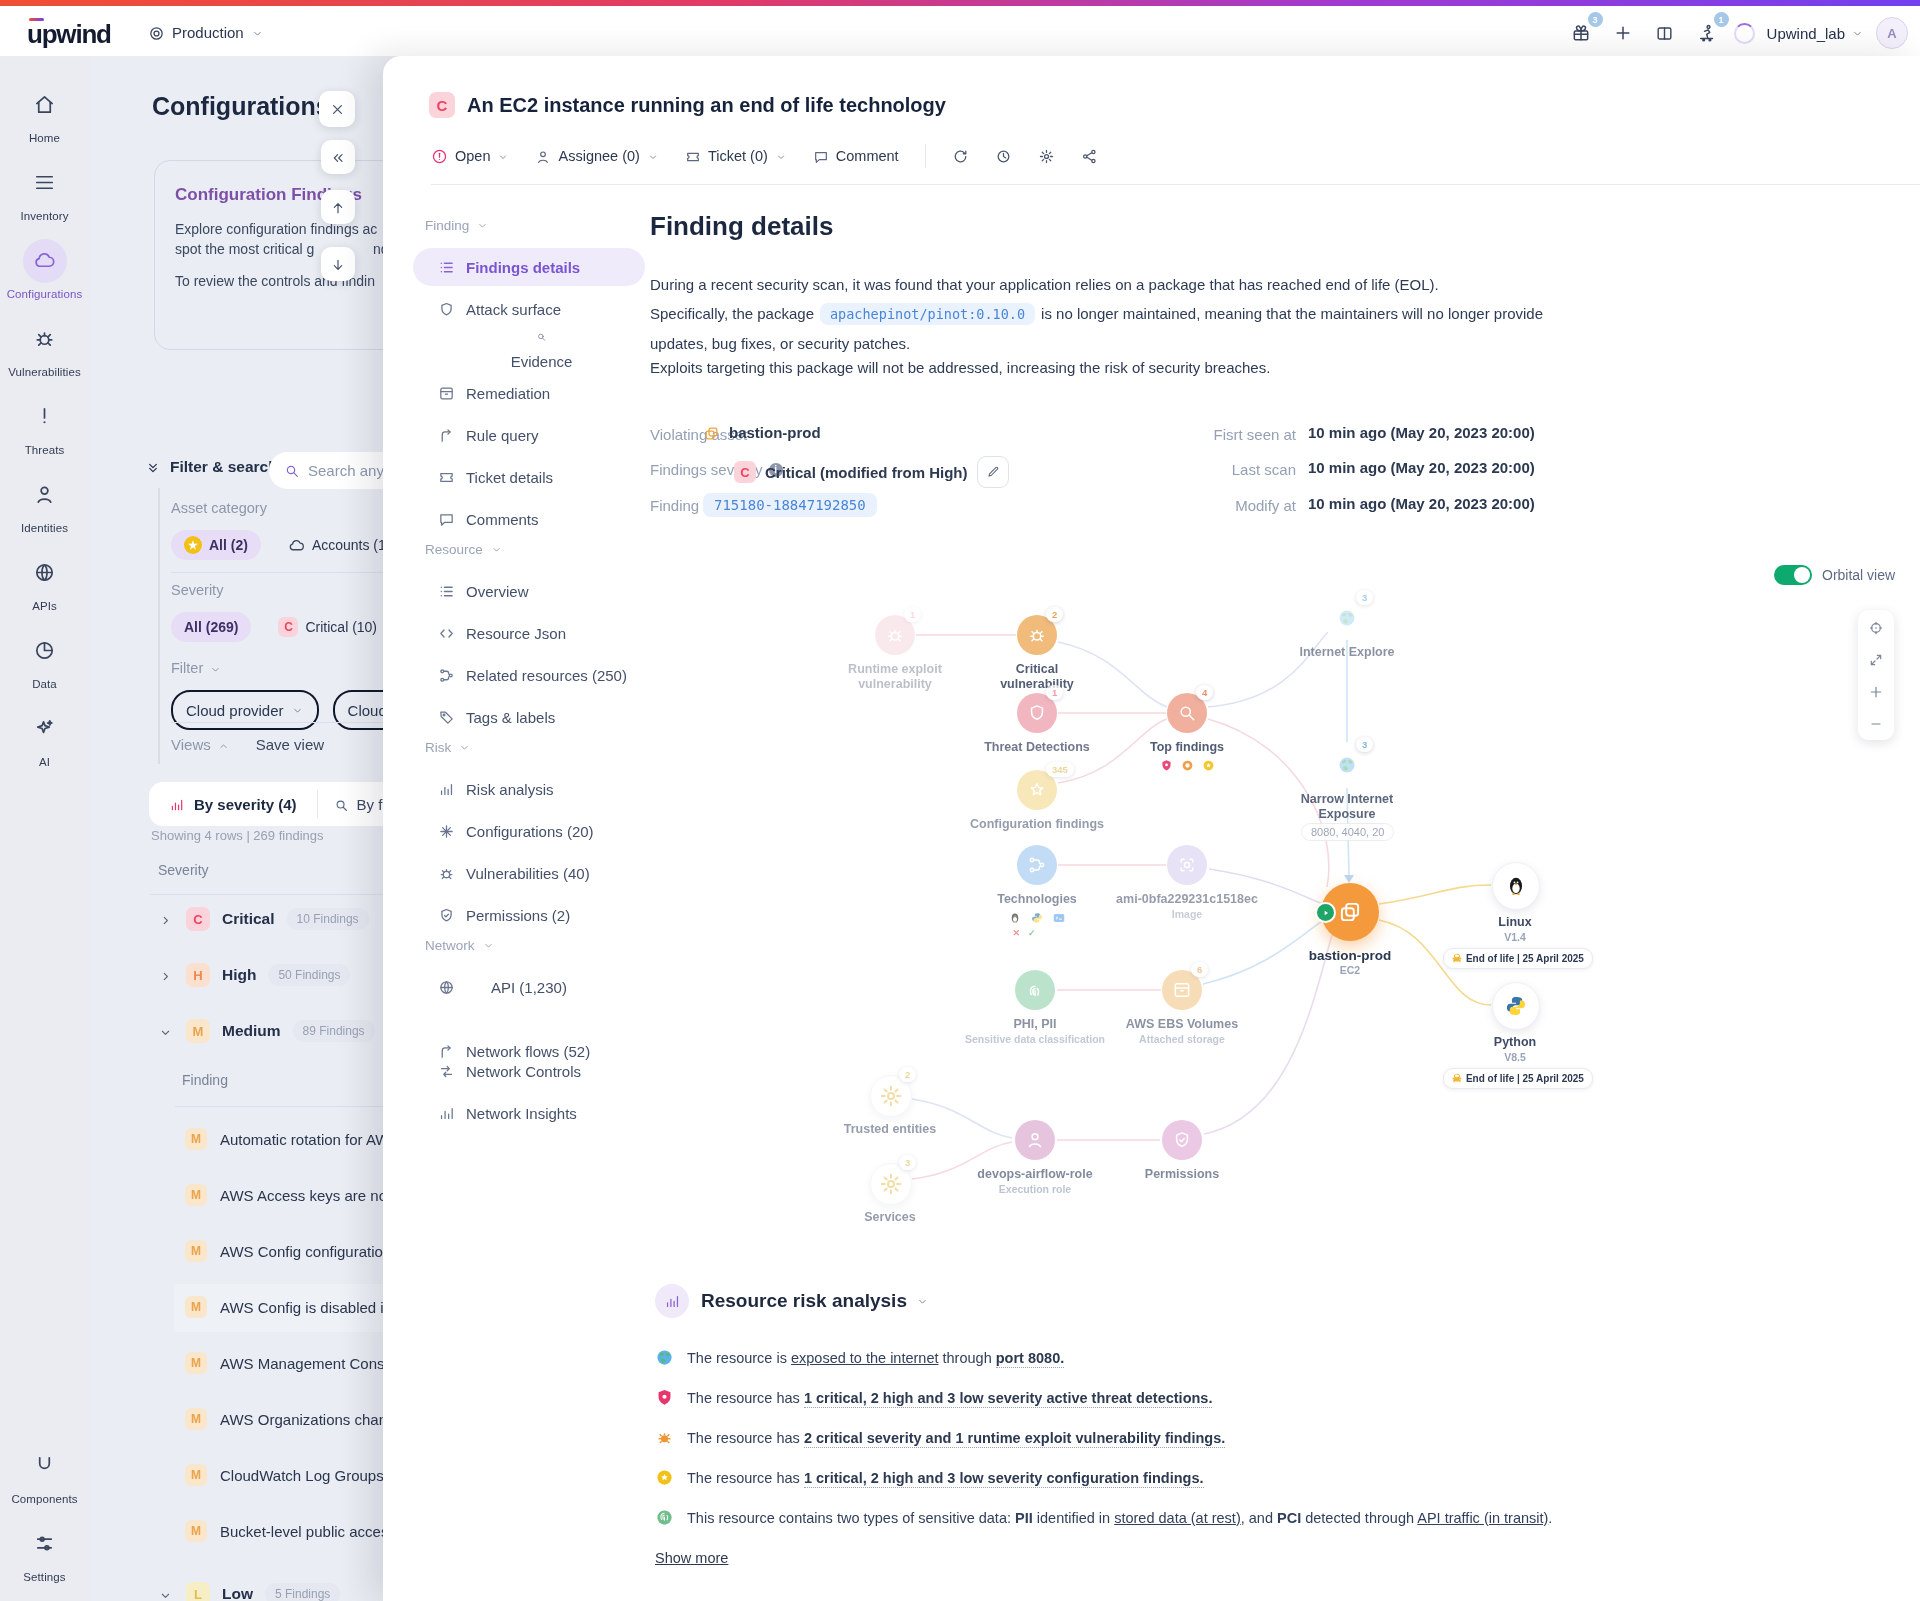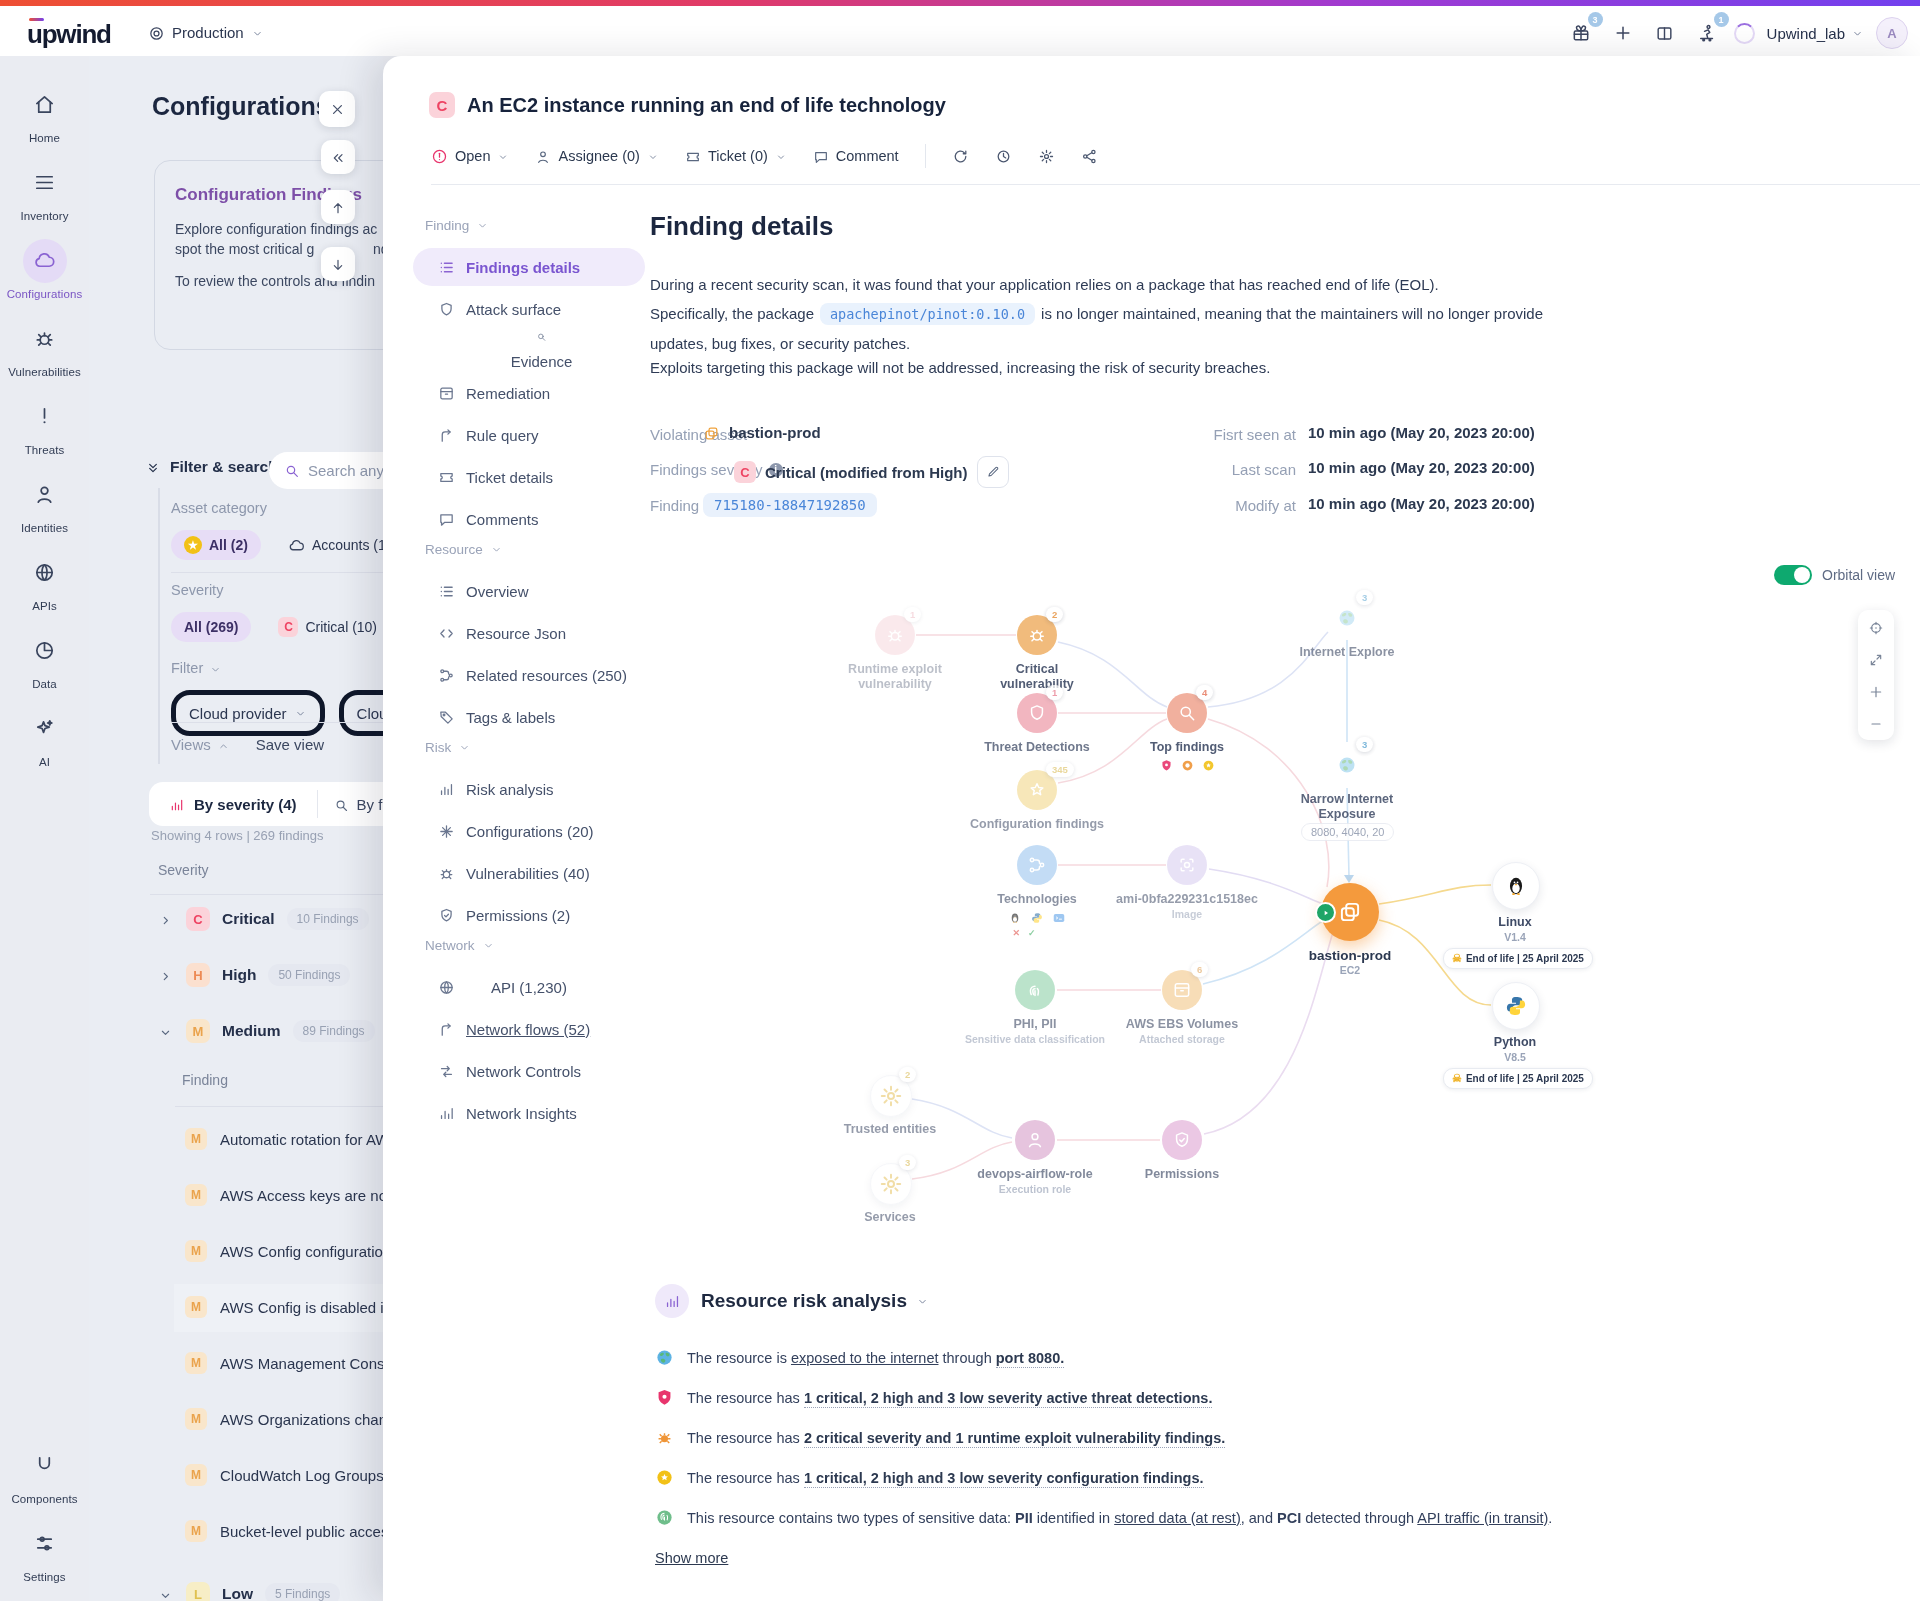--- a/index.html
+++ b/index.html
@@ -55,21 +55,21 @@
   .chip.sel{background:#e7ddf6;font-weight:600;color:#3d3066;}
   .chip .dot-star{width:18px;height:18px;border-radius:50%;background:#f2c117;color:#fff;font-size:11px;display:flex;align-items:center;justify-content:center;}
   .sev-letter{width:20px;height:20px;border-radius:6px;font-size:12px;font-weight:700;display:flex;align-items:center;justify-content:center;}
   .tone-critical{background:#fbd3da;color:#ee4463;} .tone-high{background:#fbe0cf;color:#ed8a54;}
   .tone-medium{background:#f9e6cb;color:#eaa34c;} .tone-low{background:#f7eec6;color:#dfc14f;}
   .p-div{height:1px;background:#dcdfe9;}
   #div1{left:82px;top:516px;width:270px;} #div2{left:82px;top:666px;width:270px;}
   #sev-label{left:82px;top:526px;}
   #filter-label{left:82px;top:604px;display:flex;gap:6px;align-items:center;}
   #filter-chips{left:82px;top:634px;}
-  .chip.outline{border:5px solid #0f172a;border-radius:19px;height:36px;background:transparent;font-size:15px;color:#2b3650;}
+  .chip.outline{border:2px solid #0f172a;border-radius:19px;height:36px;background:transparent;font-size:15px;color:#2b3650;}
   #views-row{left:82px;top:680px;display:flex;gap:26px;align-items:center;font-size:15px;white-space:nowrap;}
   #views-lb{color:#8d97ac;display:flex;gap:6px;align-items:center;} #saveview-lb{color:#3b4760;}
   #tabbar{left:60px;top:726px;width:330px;height:44px;background:#fff;border-radius:14px;display:flex;align-items:center;}
   #tab-sev{display:flex;align-items:center;gap:9px;padding:0 20px;font-size:15px;font-weight:700;color:#1c2740;white-space:nowrap;}
   #tab-divider{width:1px;height:28px;background:#e4e7ee;}
   #tab-find{display:flex;align-items:center;gap:8px;padding:0 16px;font-size:15px;color:#3b4760;white-space:nowrap;}
   #showing{left:62px;top:772px;font-size:13px;color:#98a1b3;white-space:nowrap;}
   #sevhdr{left:69px;top:806px;font-size:14px;color:#7a8499;}
   #sevhdr-div{left:61px;top:838px;width:322px;}
   .sev-row{left:69px;display:flex;align-items:center;gap:12px;white-space:nowrap;cursor:pointer;}
@@ -722,21 +722,21 @@
           <path d="M7 10l5 5 5-5"></path>
         </svg>
       </div>
       <div class="nav-item abs" style="top: 912px; gap: 36px;">
         <svg class="ic" viewBox="0 0 24 24" stroke="currentColor" stroke-width="1.8" stroke-linecap="round" stroke-linejoin="round" fill="none" style="width:17px;height:17px;">
           <circle cx="12" cy="12" r="8"></circle>
           <path d="M4 12h16M12 4c3.5 3 3.5 13 0 16-3.5-3-3.5-13 0-16z"></path>
         </svg>
         <span>API (1,230)</span>
       </div>
-      <div class="nav-item abs" style="top: 954px; text-decoration: underline;">
+      <div class="nav-item abs" style="top: 976px;">
         <svg class="ic" viewBox="0 0 24 24" stroke="currentColor" stroke-width="1.8" stroke-linecap="round" stroke-linejoin="round" fill="none" style="width:17px;height:17px;">
           <path d="M6 20v-9a4 4 0 0 1 4-4h7"></path>
           <path d="M14 4l3 3-3 3"></path>
         </svg>
         <span>Network flows (52)</span>
       </div>
       <div class="nav-item abs" style="top: 996px;">
         <svg class="ic" viewBox="0 0 24 24" stroke="currentColor" stroke-width="1.8" stroke-linecap="round" stroke-linejoin="round" fill="none" style="width:17px;height:17px;">
           <path d="M5 8h11M13 5l3 3-3 3M19 16H8M11 13l-3 3 3 3"></path>
         </svg>

